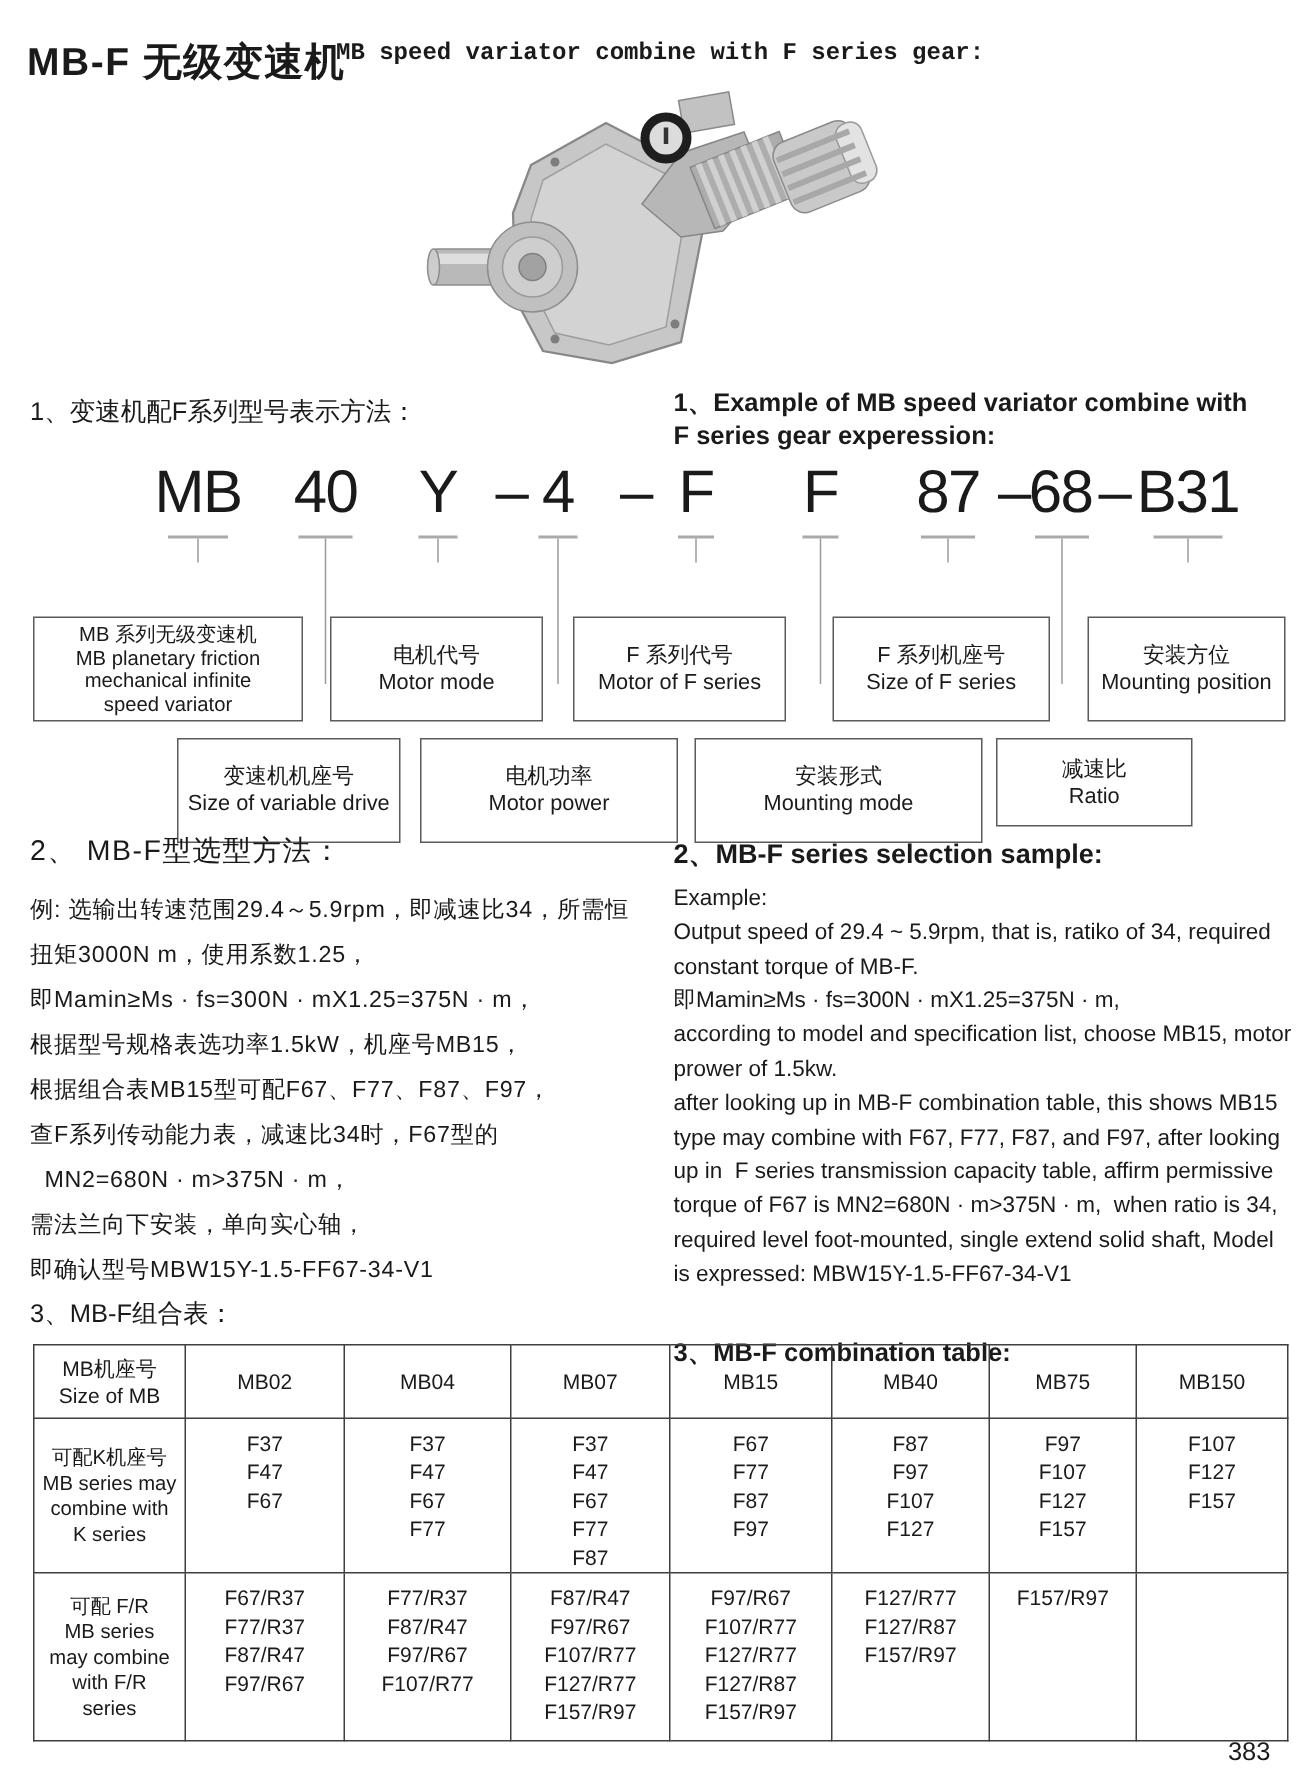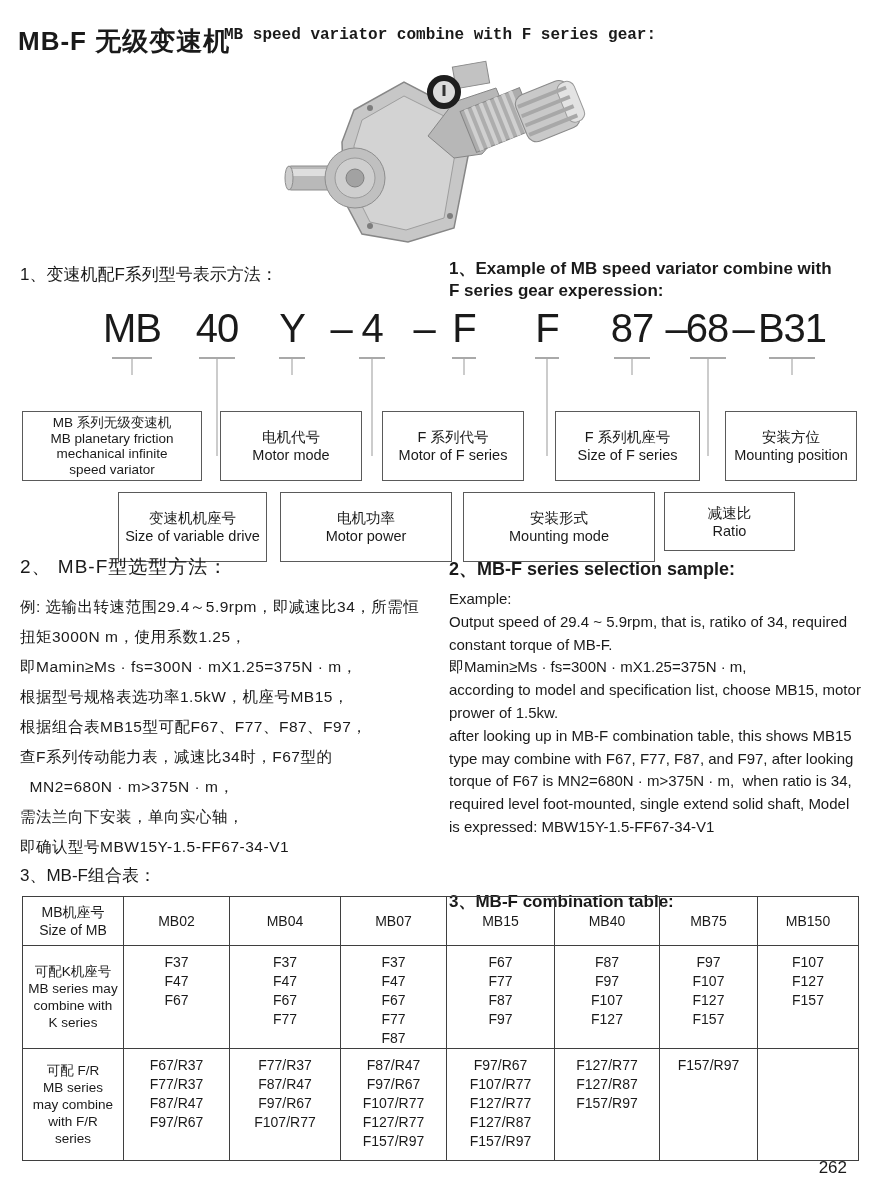--- a/index.html
+++ b/index.html
@@ -171,20 +171,21 @@
 
   <div class="abs encol">
     <div class="line">Example:</div>
     <div class="line">Output speed of 29.4 ~ 5.9rpm, that is, ratiko of 34, required</div>
     <div class="line">constant torque of MB-F.</div>
     <div class="line">即Mamin≥Ms · fs=300N · mX1.25=375N · m,</div>
     <div class="line">according to model and specification list, choose MB15, motor</div>
     <div class="line">prower of 1.5kw.</div>
     <div class="line">after looking up in MB-F combination table, this shows MB15</div>
     <div class="line">type may combine with F67, F77, F87, and F97, after looking</div>
+    <div class="line">up in  F series transmission capacity table, affirm permissive</div>
     <div class="line">torque of F67 is MN2=680N · m&gt;375N · m,  when ratio is 34,</div>
     <div class="line">required level foot-mounted, single extend solid shaft, Model</div>
     <div class="line">is expressed: MBW15Y-1.5-FF67-34-V1</div>
   </div>
 
   <div class="abs s3-zh">3、MB-F组合表：</div>
   <div class="abs s3-en">3、MB-F combination table:</div>
 
   <table class="combo">
     <colgroup>
@@ -268,15 +269,15 @@
 F157/R97</td>
       <td>F127/R77
 F127/R87
 F157/R97</td>
       <td>F157/R97</td>
       <td></td>
     </tr>
   </tbody>
     </table>
 
-  <div class="abs pagenum">262</div>
+  <div class="abs pagenum">383</div>
 
 </div>
 
 </body></html>

